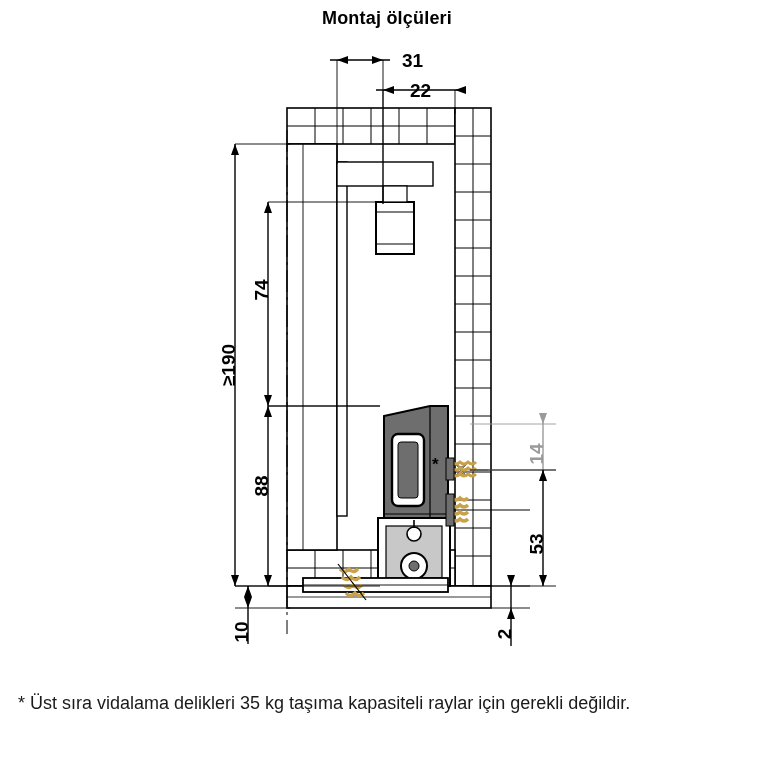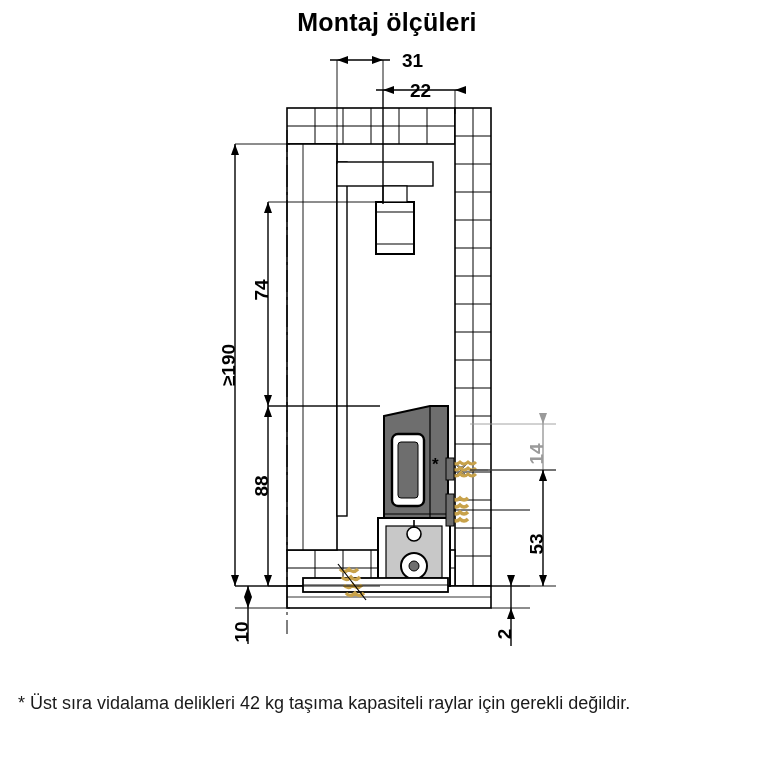--- a/index.html
+++ b/index.html
@@ -19,21 +19,21 @@
     position: relative;
     width: 774px;
     height: 774px;
   }
   .title {
     position: absolute;
     top: 8px;
     left: 0;
     width: 774px;
     text-align: center;
-    font-size: 25px;
+    font-size: 18px;
     font-weight: bold;
     letter-spacing: 0.2px;
   }
   .drawing {
     position: absolute;
     top: 34px;
     left: 0;
     width: 639px;
     height: 630px;
   }
@@ -268,15 +268,15 @@
         <path d="M 511 552 l -4 -11 l 8 0 Z" fill="#000000"></path>
         <path d="M 511 574 l -4 11 l 8 0 Z" fill="#000000"></path>
         <text class="dimtext" x="511" y="600" transform="rotate(-90 511 600)" text-anchor="middle">2</text>
       </g>
 
       <text class="star" x="432" y="436">*</text>
 
     </svg>
   </div>
 
-  <div class="footnote">* Üst sıra vidalama delikleri 42 kg taşıma kapasiteli raylar için gerekli değildir.</div>
+  <div class="footnote">* Üst sıra vidalama delikleri 35 kg taşıma kapasiteli raylar için gerekli değildir.</div>
 
 </div>
 
 </body></html>

